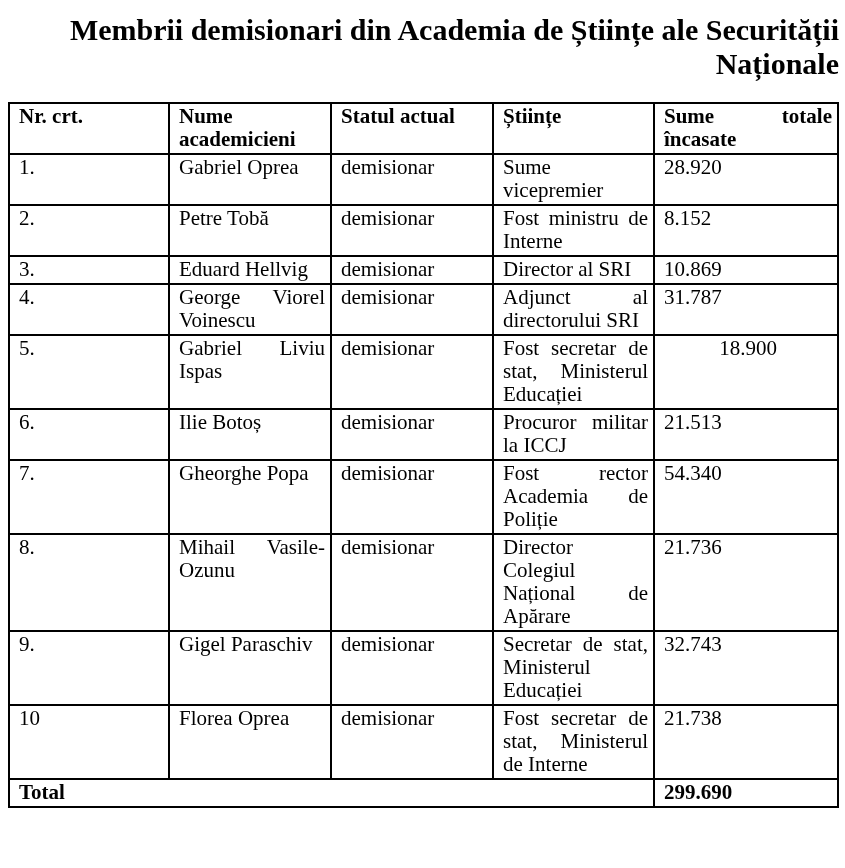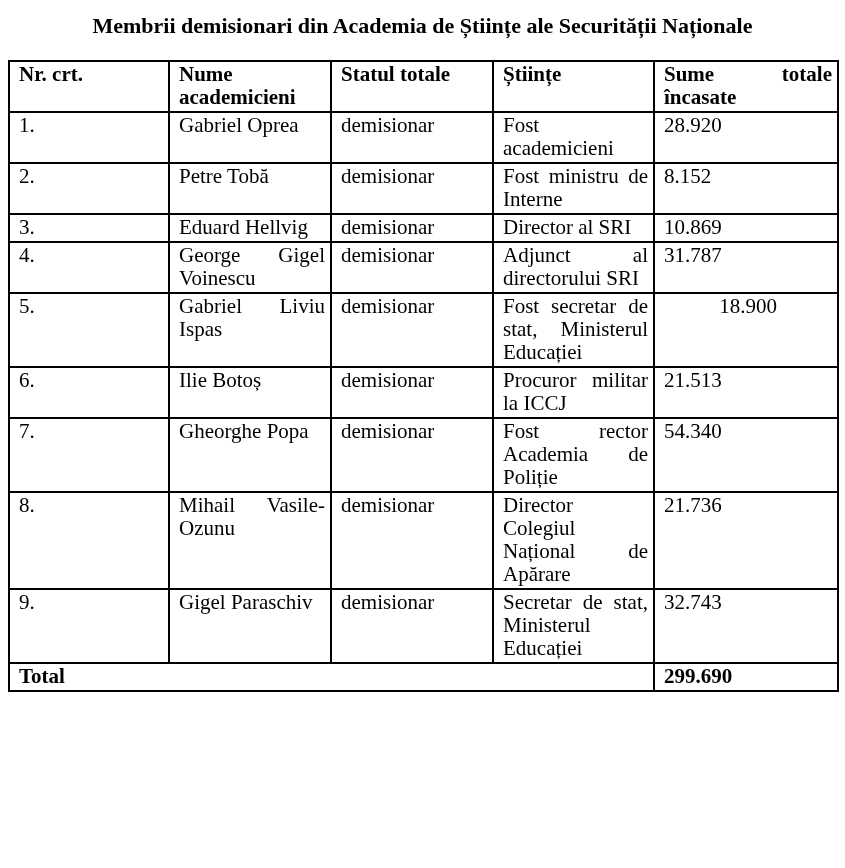--- a/index.html
+++ b/index.html
@@ -10,23 +10,23 @@
     font-family: "Liberation Serif", serif;
     color: #000000;
   }
   .page {
     width: 845px;
     height: 868px;
     background: #ffffff;
     overflow: hidden;
   }
   .doc-title {
-    font-size: 22px;
+    font-size: 30px;
     font-weight: bold;
-    text-align: center;
+    text-align: right;
     margin: 13px 6px 0 6px;
     letter-spacing: 0px;
   }
   table.members {
     border-collapse: collapse;
     table-layout: fixed;
     width: 829px;
     margin: 21px 0 0 8px;
     font-size: 21px;
     line-height: 23px;
@@ -70,50 +70,50 @@
       <col class="c-nr">
         <col class="c-nume">
         <col class="c-stat">
         <col class="c-func">
         <col class="c-suma">
     </colgroup>
     <thead>
       <tr>
         <th>Nr. crt.</th>
         <th>Nume academicieni</th>
-        <th>Statul totale</th>
+        <th>Statul actual</th>
         <th>Științe</th>
         <th>Sume totale încasate</th>
       </tr>
     </thead>
     <tbody>
       <tr>
         <td>1.</td>
         <td class="just">Gabriel Oprea</td>
         <td>demisionar</td>
-        <td class="just">Fost academicieni</td>
+        <td class="just">Sume vicepremier</td>
         <td>28.920</td>
       </tr>
       <tr>
         <td>2.</td>
         <td class="just">Petre Tobă</td>
         <td>demisionar</td>
         <td class="just">Fost ministru de Interne</td>
         <td>8.152</td>
       </tr>
       <tr>
         <td>3.</td>
         <td class="just">Eduard Hellvig</td>
         <td>demisionar</td>
         <td class="just">Director al SRI</td>
         <td>10.869</td>
       </tr>
       <tr>
         <td>4.</td>
-        <td class="just">George Gigel Voinescu</td>
+        <td class="just">George Viorel Voinescu</td>
         <td>demisionar</td>
         <td class="just">Adjunct al directorului SRI</td>
         <td>31.787</td>
       </tr>
       <tr>
         <td>5.</td>
         <td class="just">Gabriel Liviu Ispas</td>
         <td>demisionar</td>
         <td class="just">Fost secretar de stat, Ministerul Educației</td>
         <td class="vmid">18.900</td>
@@ -139,20 +139,27 @@
         <td class="just">Director Colegiul Național de Apărare</td>
         <td>21.736</td>
       </tr>
       <tr>
         <td>9.</td>
         <td class="just">Gigel Paraschiv</td>
         <td>demisionar</td>
         <td class="just">Secretar de stat, Ministerul Educației</td>
         <td>32.743</td>
       </tr>
+      <tr>
+        <td>10</td>
+        <td class="just">Florea Oprea</td>
+        <td>demisionar</td>
+        <td class="just">Fost secretar de stat, Ministerul de Interne</td>
+        <td>21.738</td>
+      </tr>
       <tr class="total-row">
         <td colspan="4">Total</td>
         <td>299.690</td>
       </tr>
     </tbody>
   </table>
 
 </div>
 
 </body></html>

